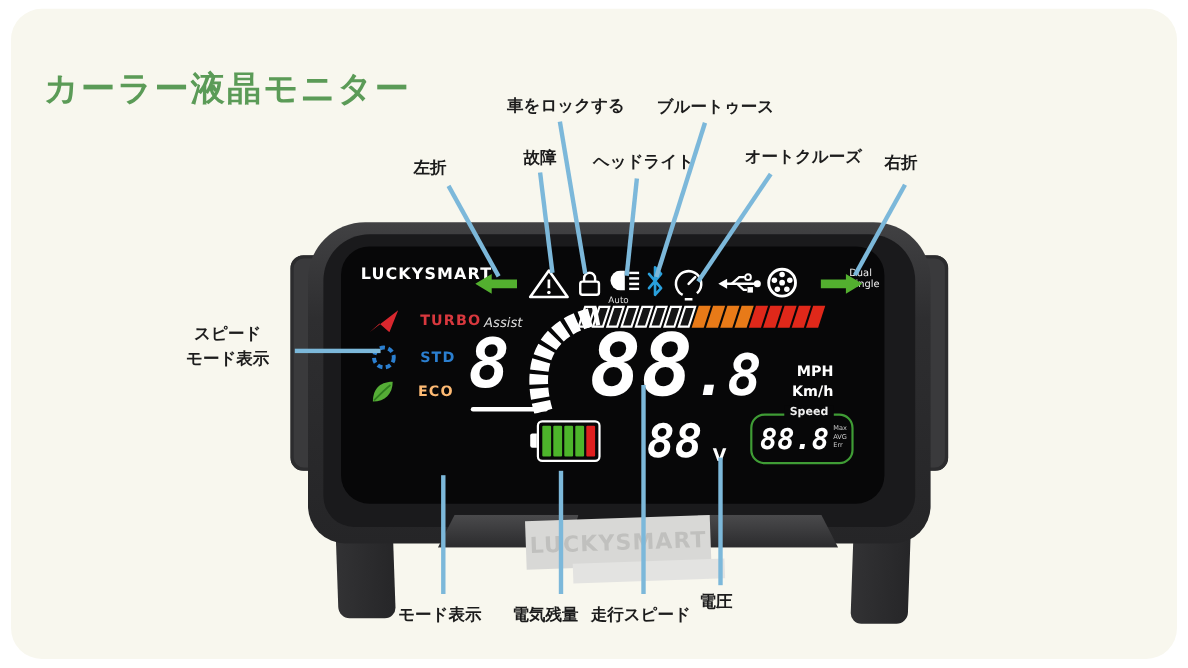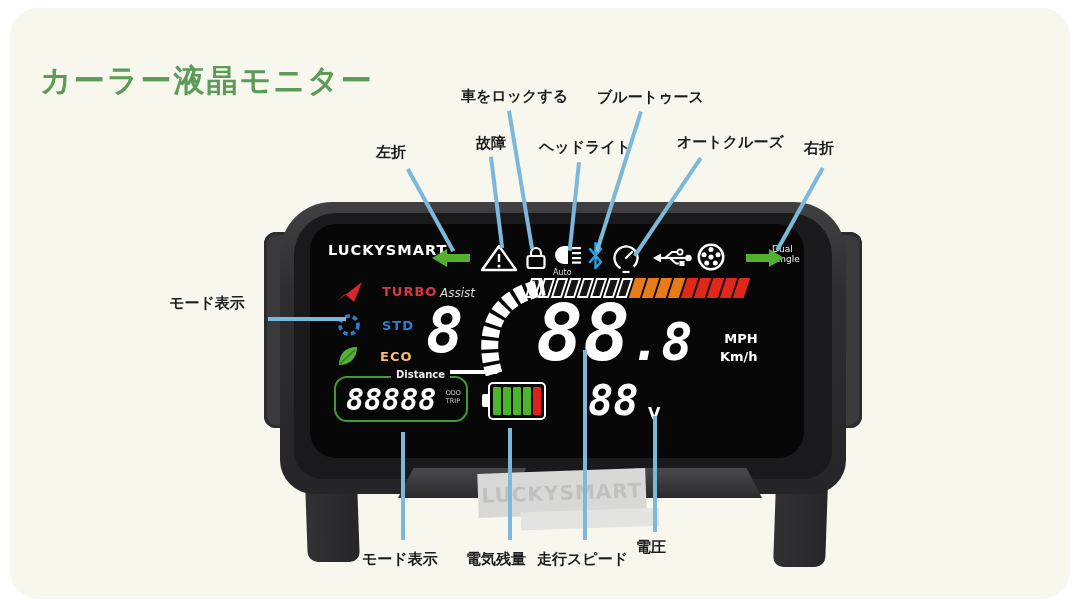--- a/index.html
+++ b/index.html
@@ -193,50 +193,52 @@
 
   <div class="scr seg7 speed-main">
     <span class="big">88</span>
       <span class="dec">.8</span>
   </div>
   <div class="scr units">
     <div>MPH</div>
     <div>Km/h</div>
   </div>
 
-  <div class="green-box box-distance">
-    <span class="box-label">Distance</span>
-    <span class="seg7 box-digits-d">88888</span>
-    <span class="box-sub">
-      <div>ODO</div>
-      <div>TRIP</div>
-    </span>
-  </div>
 
   <div class="scr battery">
       <div class="bar bar-green"></div>
       <div class="bar bar-green"></div>
       <div class="bar bar-green"></div>
       <div class="bar bar-green"></div>
       <div class="bar bar-red"></div>
     </div>
 
   <div class="scr seg7 volt-digits">88</div>
   <div class="scr volt-unit">V</div>
 
+  <div class="green-box box-speed">
+    <span class="box-label">Speed</span>
+    <span class="seg7 box-digits-s">88.8</span>
+    <span class="box-sub3">
+      <div>Max</div>
+      <div>AVG</div>
+      <div>Err</div>
+    </span>
+  </div>
 </div>
 
 <div class="callout" style="left:376px;top:143px">左折</div>
 <div class="callout" style="left:476px;top:134px">故障</div>
 <div class="callout" style="left:461px;top:87px">車をロックする</div>
 <div class="callout" style="left:539px;top:138px">ヘッドライト</div>
 <div class="callout" style="left:597px;top:88px">ブルートゥース</div>
 <div class="callout" style="left:677px;top:133px">オートクルーズ</div>
 <div class="callout" style="left:804px;top:139px">右折</div>
 <div class="callout callout-left" style="left:146px;top:292px;width:122px">
+  <div>スピード</div>
   <div>モード表示</div>
 </div>
 <div class="callout" style="left:362px;top:550px">モード表示</div>
 <div class="callout" style="left:466px;top:550px">電気残量</div>
 <div class="callout" style="left:537px;top:550px">走行スピード</div>
 <div class="callout" style="left:636px;top:538px">電圧</div>
 
 <div class="cline" style="left:406px;top:170px;height:94px;transform:rotate(-29deg)"></div>
 <div class="cline" style="left:489px;top:157px;height:92px;transform:rotate(-7deg)"></div>
 <div class="cline" style="left:507px;top:111px;height:140px;transform:rotate(-9.5deg)"></div>

